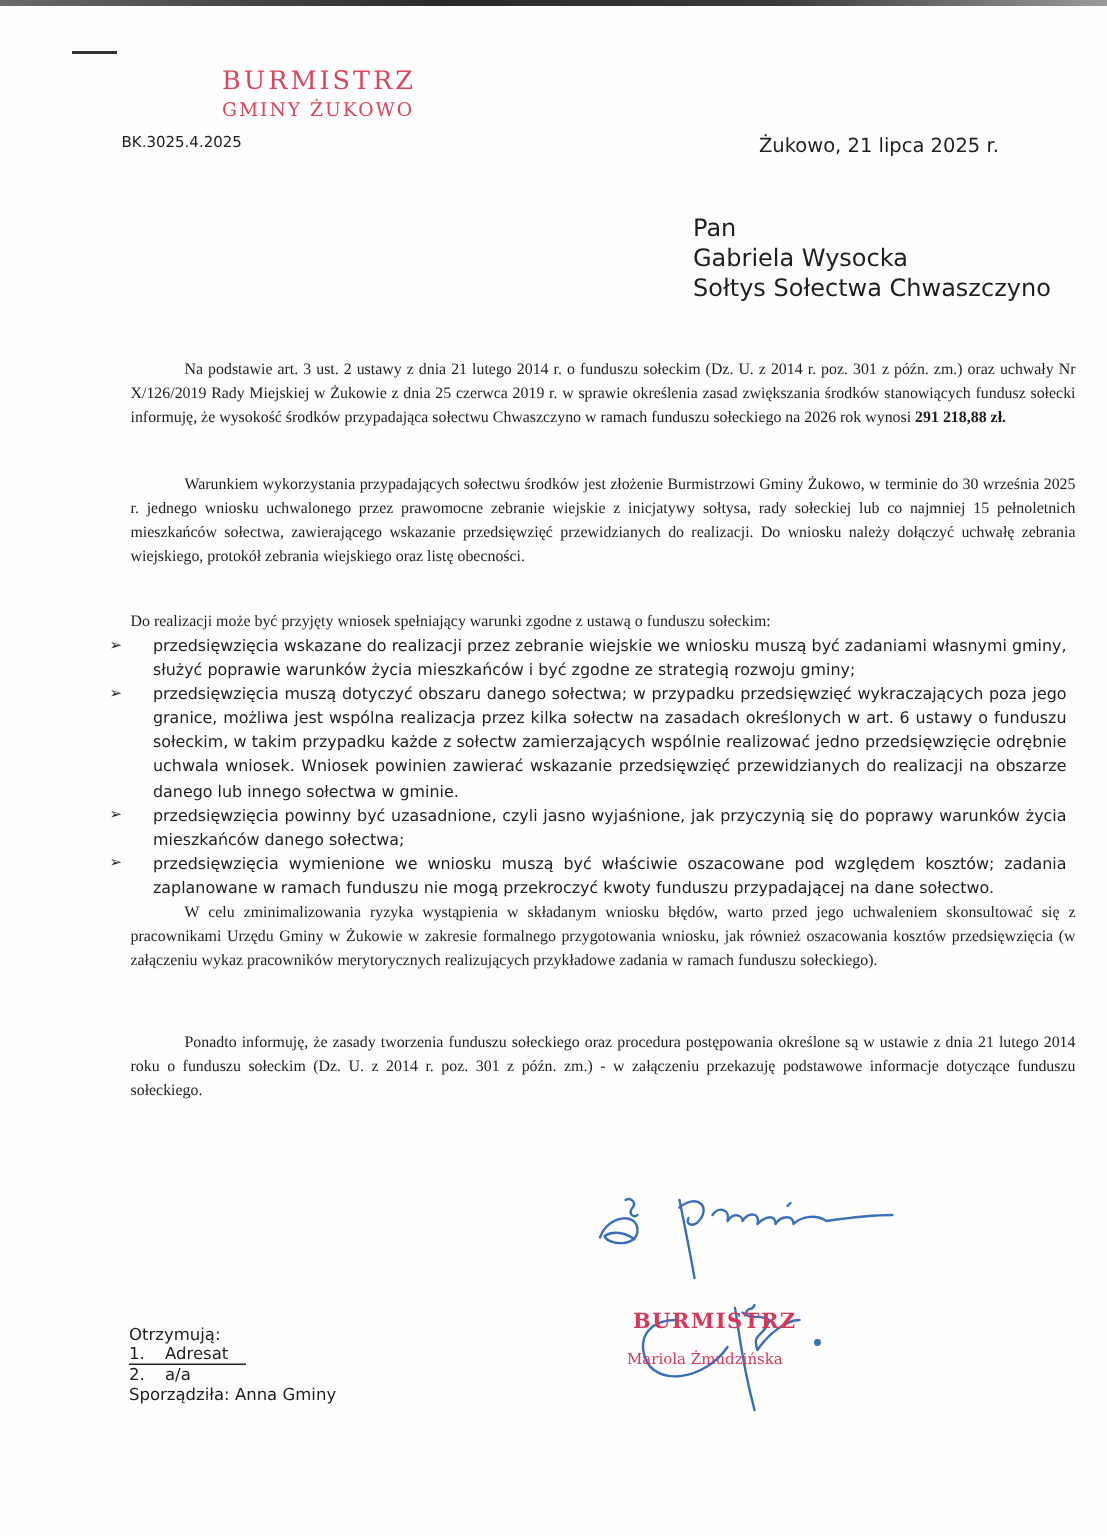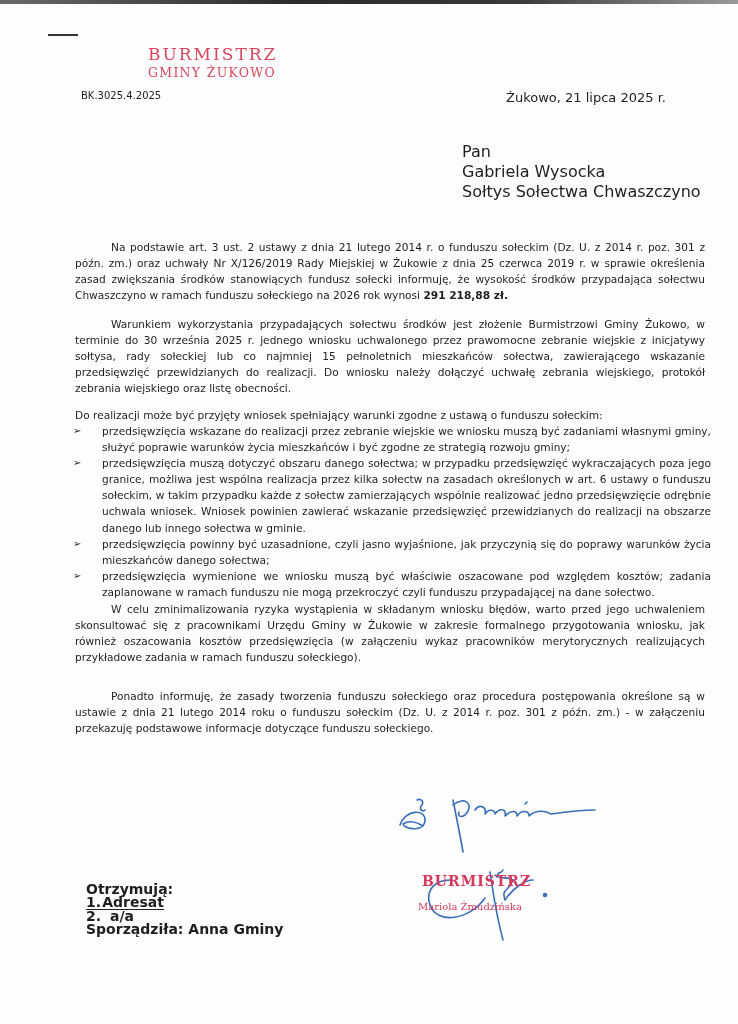--- a/index.html
+++ b/index.html
@@ -18,42 +18,42 @@
     position: absolute; left: 148px; top: 44px;
     font-family: "DejaVu Serif", serif; color: #d8475e;
     letter-spacing: 1.5px;
   }
   .stamp-header .l1 { font-size: 17px; line-height: 20px; letter-spacing: 2px; }
   .stamp-header .l2 { font-size: 12.5px; line-height: 17px; letter-spacing: 1.3px; }
   .ref { position: absolute; left: 81px; top: 90px; font-size: 10px; }
   .date { position: absolute; left: 506px; top: 90px; font-size: 13px; }
   .addressee { position: absolute; left: 462px; top: 142px; font-size: 16px; line-height: 20px; }
   .body-text {
-    position: absolute; left: 75px; width: 630px;
-    font-size: 10.6px; line-height: 16.1px; text-align: justify;
+    position: absolute; left: 87px; width: 630px;
+    font-size: 10.6px; line-height: 16.1px; text-align: justify; font-family: Liberation Serif, serif;
   }
   .p1 { top: 239px; }
   .p2 { top: 316px; }
   .intro { top: 407px; }
   .list { position: absolute; left: 81px; top: 423px; width: 630px; margin: 0; padding: 0; list-style: none; font-size: 10.6px; line-height: 16.1px; }
   .list li { position: relative; padding-left: 21px; text-align: justify; }
   .list li .bullet { position: absolute; left: -8px; top: 0; font-size: 10px; }
   .p3 { top: 601px; }
   .p4 { top: 688px; }
   .indent { text-indent: 36px; }
   .bold { font-weight: bold; }
   .sig-area { position: absolute; left: 395px; top: 780px; width: 230px; height: 170px; }
   .sig-area svg { position: absolute; left: 0; top: 0; }
   .stamp-sig {
     position: absolute; left: 422px; top: 873px;
     font-family: "DejaVu Serif", serif; color: #d8375a;
   }
   .stamp-sig .t { font-size: 14px; font-weight: bold; letter-spacing: 1px; }
   .stamp-sig .n { font-size: 10px; margin-top: 12px; margin-left: -4px; }
-  .recipients { position: absolute; left: 86px; top: 883px; font-size: 14px; line-height: 13px; font-weight: bold; }
+  .recipients { position: absolute; left: 86px; top: 883px; font-size: 11px; line-height: 13px; }
   .recipients .row { display: flex; }
   .recipients .num { width: 24px; }
   .recipients .row1 { border-bottom: 1px solid #222; width: 78px; }
 </style>
 </head>
 <body>
 
 <div class="scan-edge"></div>
 <div class="mark"></div>
 
@@ -74,21 +74,21 @@
 <div class="body-text p1 indent"><span>Na podstawie art. 3 ust. 2 ustawy z dnia 21 lutego 2014 r. o funduszu sołeckim (Dz. U. z 2014 r. poz. 301 z późn. zm.) oraz uchwały Nr X/126/2019 Rady Miejskiej w Żukowie z dnia 25 czerwca 2019 r. w sprawie określenia zasad zwiększania środków stanowiących fundusz sołecki informuję, że wysokość środków przypadająca sołectwu Chwaszczyno w ramach funduszu sołeckiego na 2026 rok wynosi </span><span class="bold">291 218,88 zł.</span></div>
 
 <div class="body-text p2 indent">Warunkiem wykorzystania przypadających sołectwu środków jest złożenie Burmistrzowi Gminy Żukowo, w terminie do 30 września 2025 r. jednego wniosku uchwalonego przez prawomocne zebranie wiejskie z inicjatywy sołtysa, rady sołeckiej lub co najmniej 15 pełnoletnich mieszkańców sołectwa, zawierającego wskazanie przedsięwzięć przewidzianych do realizacji. Do wniosku należy dołączyć uchwałę zebrania wiejskiego, protokół zebrania wiejskiego oraz listę obecności.</div>
 
 <div class="body-text intro">Do realizacji może być przyjęty wniosek spełniający warunki zgodne z ustawą o funduszu sołeckim:</div>
 
 <ul class="list">
   <li><span class="bullet">➢</span><span>przedsięwzięcia wskazane do realizacji przez zebranie wiejskie we wniosku muszą być zadaniami własnymi gminy, służyć poprawie warunków życia mieszkańców i być zgodne ze strategią rozwoju gminy;</span></li>
   <li><span class="bullet">➢</span><span>przedsięwzięcia muszą dotyczyć obszaru danego sołectwa; w przypadku przedsięwzięć wykraczających poza jego granice, możliwa jest wspólna realizacja przez kilka sołectw na zasadach określonych w art. 6 ustawy o funduszu sołeckim, w takim przypadku każde z sołectw zamierzających wspólnie realizować jedno przedsięwzięcie odrębnie uchwala wniosek. Wniosek powinien zawierać wskazanie przedsięwzięć przewidzianych do realizacji na obszarze danego lub innego sołectwa w gminie.</span></li>
   <li><span class="bullet">➢</span><span>przedsięwzięcia powinny być uzasadnione, czyli jasno wyjaśnione, jak przyczynią się do poprawy warunków życia mieszkańców danego sołectwa;</span></li>
-  <li><span class="bullet">➢</span><span>przedsięwzięcia wymienione we wniosku muszą być właściwie oszacowane pod względem kosztów; zadania zaplanowane w ramach funduszu nie mogą przekroczyć czyli funduszu przypadającej na dane sołectwo.</span></li>
+  <li><span class="bullet">➢</span><span>przedsięwzięcia wymienione we wniosku muszą być właściwie oszacowane pod względem kosztów; zadania zaplanowane w ramach funduszu nie mogą przekroczyć kwoty funduszu przypadającej na dane sołectwo.</span></li>
 </ul>
 
 <div class="body-text p3 indent">W celu zminimalizowania ryzyka wystąpienia w składanym wniosku błędów, warto przed jego uchwaleniem skonsultować się z pracownikami Urzędu Gminy w Żukowie w zakresie formalnego przygotowania wniosku, jak również oszacowania kosztów przedsięwzięcia (w załączeniu wykaz pracowników merytorycznych realizujących przykładowe zadania w ramach funduszu sołeckiego).</div>
 <div class="body-text p4 indent">Ponadto informuję, że zasady tworzenia funduszu sołeckiego oraz procedura postępowania określone są w ustawie z dnia 21 lutego 2014 roku o funduszu sołeckim (Dz. U. z 2014 r. poz. 301 z późn. zm.) - w załączeniu przekazuję podstawowe informacje dotyczące funduszu sołeckiego.</div>
 
 <div class="sig-area">
   <svg width="230" height="170" viewBox="0 0 230 170">
     <g fill="none" stroke="#3a6fb8" stroke-width="1.6" stroke-linecap="round" stroke-linejoin="round">
       <path d="M5 45 C 10 30, 30 28, 30 40 C 30 52, 10 50, 8 44 C 14 40, 22 42, 28 46"></path>
       <path d="M22 20 C 26 18, 30 22, 26 26 C 24 30, 28 32, 30 30"></path>

